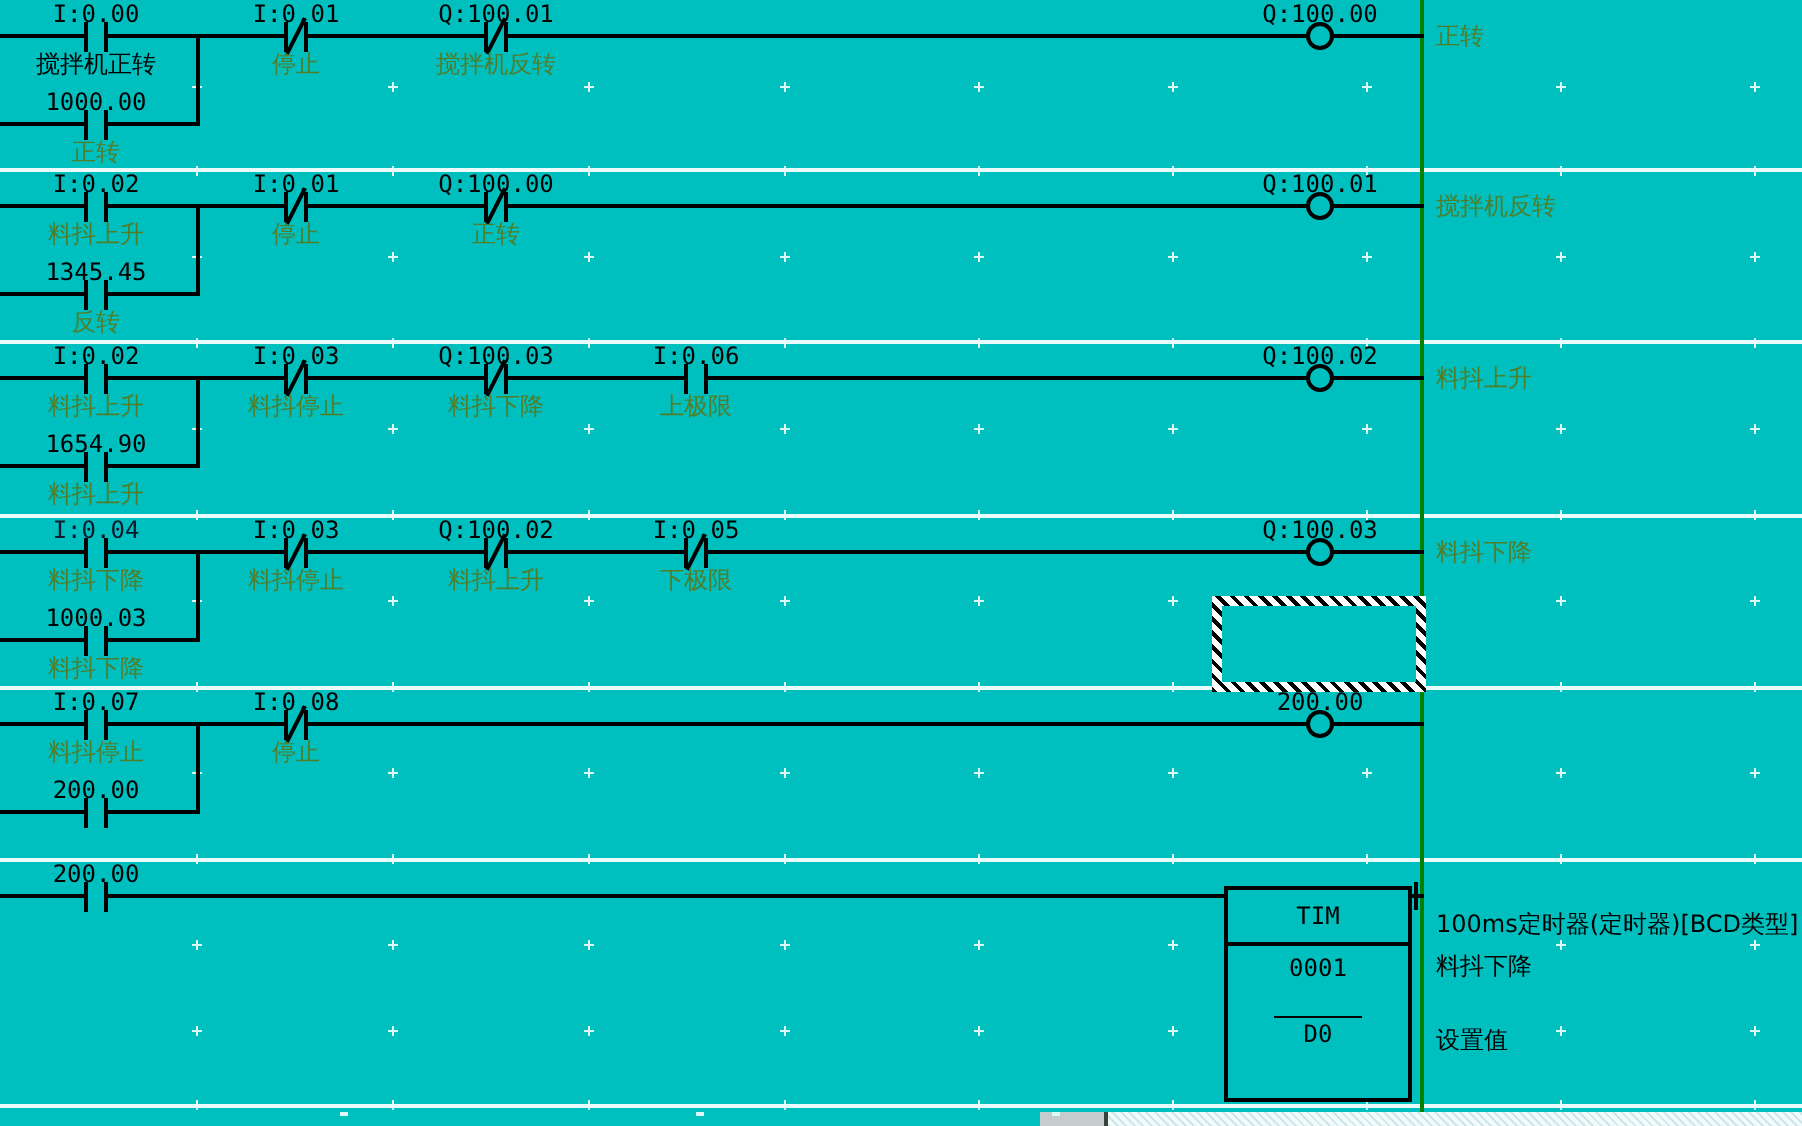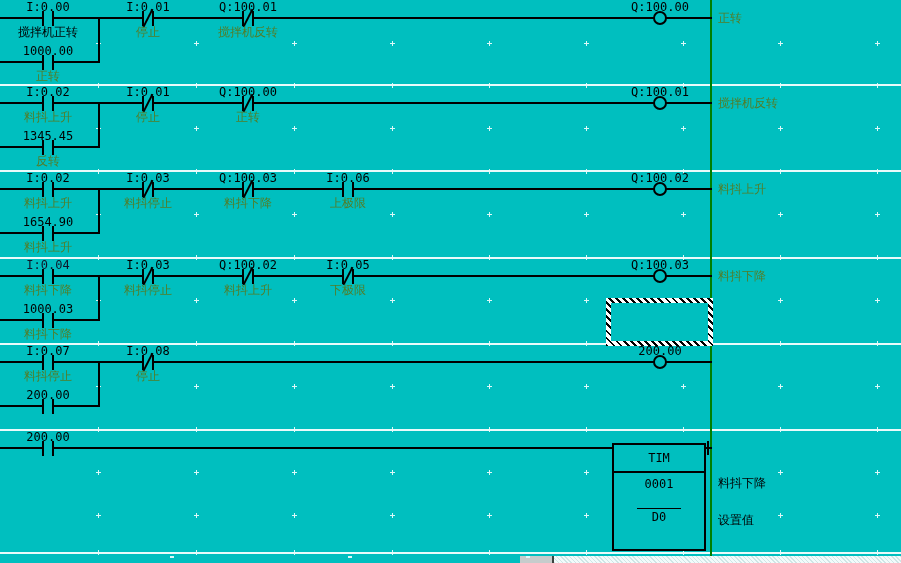--- a/index.html
+++ b/index.html
@@ -320,20 +320,21 @@
     <div class=" abs" style="left: 40px; top: 438px; width: 16px; height: 20px;"></div>
     <div class=" abs" style="left: 42px; top: 441px; width: 2px; height: 15px; background: rgb(0, 0, 0);"></div>
     <div class=" abs" style="left: 52px; top: 441px; width: 2px; height: 15px; background: rgb(0, 0, 0);"></div>
     <div class="txt center abs" style="left: 48px; top: 431px; color: rgb(0, 0, 0);">200.00</div>
     <div class=" abs" style="left: 612px; top: 443px; width: 94px; height: 108px; border: 2px solid rgb(0, 0, 0); background: rgb(0, 191, 191); box-sizing: border-box;"></div>
     <div class=" abs" style="left: 612px; top: 471px; width: 94px; height: 2px; background: rgb(0, 0, 0);"></div>
     <div class="txt center abs" style="left: 659px; top: 452px; color: rgb(0, 0, 0);">TIM</div>
     <div class="txt center abs" style="left: 659px; top: 478px; color: rgb(0, 0, 0);">0001</div>
     <div class=" abs" style="left: 637px; top: 508px; width: 44px; height: 1px; background: rgb(0, 0, 0);"></div>
     <div class="txt center abs" style="left: 659px; top: 511px; color: rgb(0, 0, 0);">D0</div>
+    <div class="txt cjk abs" style="left: 718px; top: 456px; color: rgb(0, 0, 0);">100ms定时器(定时器)[BCD类型]</div>
     <div class="txt cjk abs" style="left: 718px; top: 477px; color: rgb(0, 0, 0);">料抖下降</div>
     <div class="txt cjk abs" style="left: 718px; top: 514px; color: rgb(0, 0, 0);">设置值</div>
     <div class=" abs" style="left: 606px; top: 298px; width: 107px; height: 48px; background: repeating-linear-gradient(45deg, rgb(0, 0, 0) 0px, rgb(0, 0, 0) 2px, rgb(255, 255, 255) 2px, rgb(255, 255, 255) 5px);"></div>
     <div class=" abs" style="left: 611px; top: 303px; width: 97px; height: 38px; background: rgb(0, 191, 191);"></div>
     <div class=" abs" style="left: 520px; top: 556px; width: 33px; height: 7px; background: rgb(198, 204, 204);"></div>
     <div class=" abs" style="left: 552px; top: 556px; width: 2px; height: 7px; background: rgb(58, 66, 63);"></div>
     <div class=" abs" style="left: 554px; top: 556px; width: 347px; height: 7px; background: repeating-linear-gradient(45deg, rgb(207, 230, 230) 0px, rgb(207, 230, 230) 1px, rgb(242, 251, 251) 1px, rgb(242, 251, 251) 3px);"></div>
     <div class=" abs" style="left: 170px; top: 556px; width: 4px; height: 2px; background: rgb(220, 248, 248);"></div>
     <div class=" abs" style="left: 348px; top: 556px; width: 4px; height: 2px; background: rgb(220, 248, 248);"></div>
     <div class=" abs" style="left: 526px; top: 556px; width: 4px; height: 2px; background: rgb(220, 248, 248);"></div>

